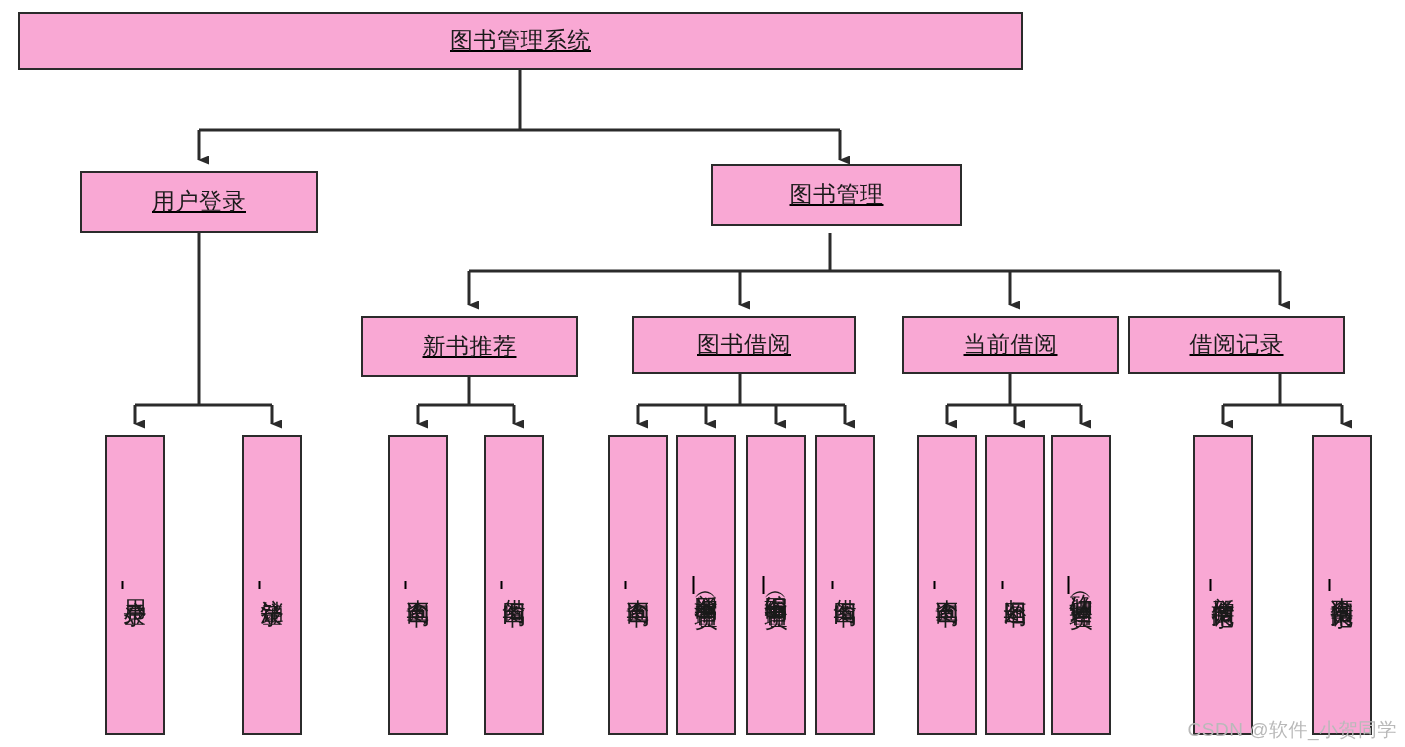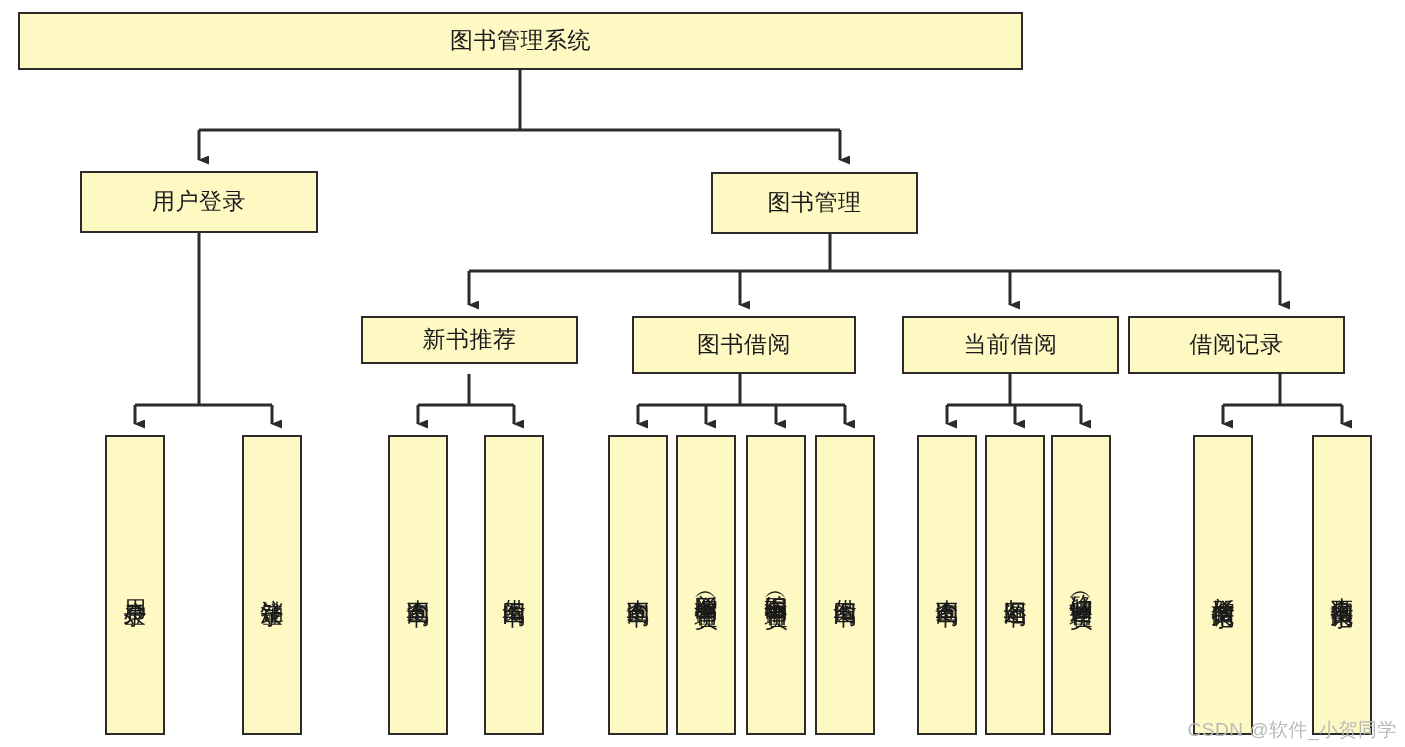--- a/index.html
+++ b/index.html
@@ -5,23 +5,23 @@
   html,body{margin:0;padding:0;background:#ffffff;}
   body{
     font-family:"Liberation Sans","DejaVu Sans",sans-serif;
     width:1405px;height:747px;overflow:hidden;position:relative;
   }
   #diagram-root{position:relative;width:1405px;height:747px;background:#fff;}
   svg#tree-svg{position:absolute;left:0;top:0;width:1405px;height:747px;}
   .node-box{
     position:absolute;
     border:2.5px solid #2b2b2b;
-    background:#fef9c3;
+    background:#f9a8d4;
     box-sizing:border-box;
-    display:flex;align-items:center;justify-content:center;
+    display:flex;align-items:center;justify-content:center;text-decoration:underline;
   }
   .node-label{
     color:#1a1a1a;
     font-size:23px;
     line-height:1.12;
     letter-spacing:0.5px;
     white-space:nowrap;
     text-align:center;
   }
   .node-box.leaf{
@@ -103,25 +103,25 @@
     </g>
   </svg>
 
   <div class="node-box" style="left:18px;top:12px;width:1005px;height:58px;">
     <span class="node-label">图书管理系统</span>
   </div>
 
   <div class="node-box" style="left:80px;top:171px;width:238px;height:62px;">
     <span class="node-label">用户登录</span>
   </div>
-  <div class="node-box" style="left:711px;top:172px;width:207px;height:62px;">
+  <div class="node-box" style="left:711px;top:164px;width:251px;height:62px;">
     <span class="node-label">图书管理</span>
   </div>
 
-  <div class="node-box" style="left:361px;top:316px;width:217px;height:48px;">
+  <div class="node-box" style="left:361px;top:316px;width:217px;height:61px;">
     <span class="node-label">新书推荐</span>
   </div>
   <div class="node-box" style="left:632px;top:316px;width:224px;height:58px;">
     <span class="node-label">图书借阅</span>
   </div>
   <div class="node-box" style="left:902px;top:316px;width:217px;height:58px;">
     <span class="node-label">当前借阅</span>
   </div>
   <div class="node-box" style="left:1128px;top:316px;width:217px;height:58px;">
     <span class="node-label">借阅记录</span>

